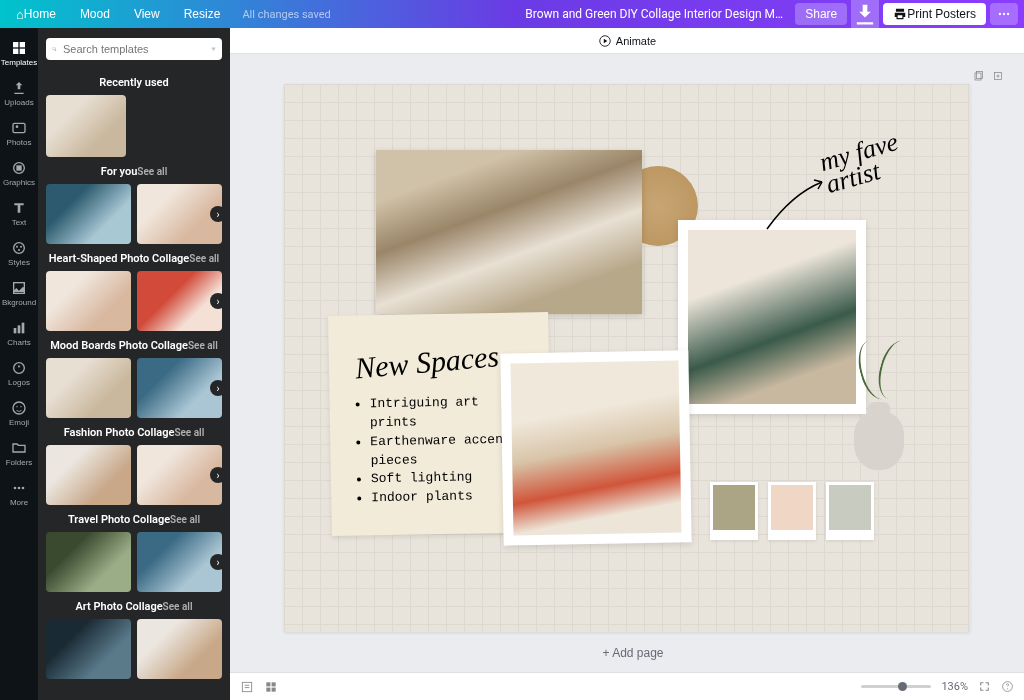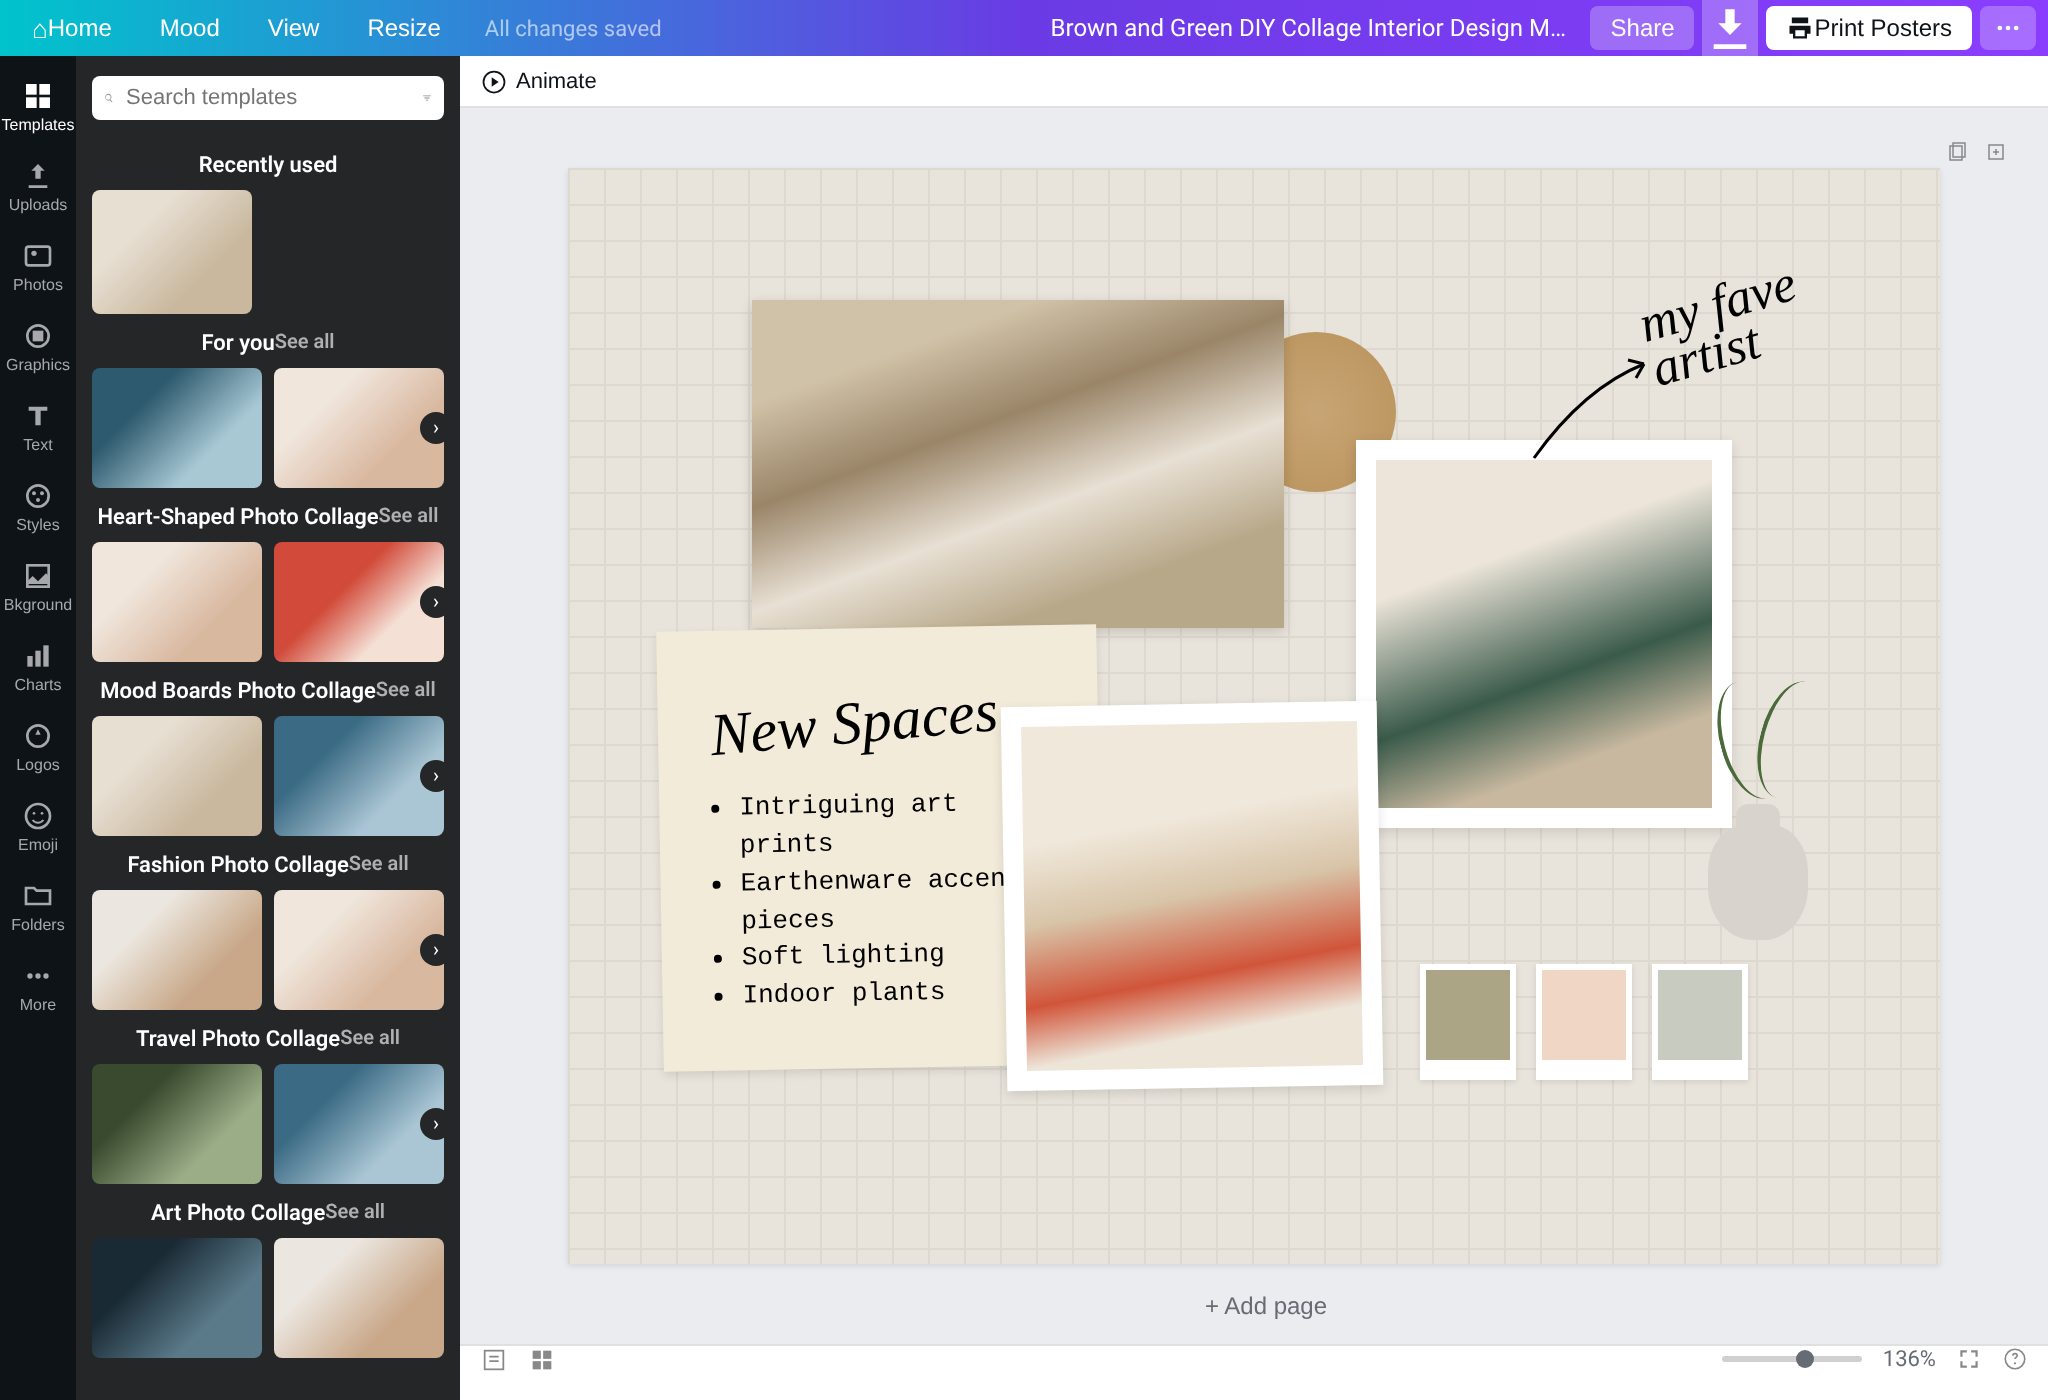--- a/index.html
+++ b/index.html
@@ -38,21 +38,21 @@
 .thumb.a { background: linear-gradient(135deg, #e8dfd3 30%, #c9b89e 70%); }
 .thumb.b { background: linear-gradient(135deg, #2d5a6e 30%, #a8c8d4 70%); }
 .thumb.c { background: linear-gradient(135deg, #f0e6dc 30%, #d9b8a0 70%); }
 .thumb.d { background: linear-gradient(135deg, #d14a3a 40%, #f5e0d5 70%); }
 .thumb.e { background: linear-gradient(135deg, #ebe6df 30%, #c9a889 70%); }
 .thumb.f { background: linear-gradient(135deg, #3a6a84 30%, #aac6d4 70%); }
 .thumb.g { background: linear-gradient(135deg, #3a4a2f 30%, #9aad87 70%); }
 .thumb.h { background: linear-gradient(135deg, #1a2a35 30%, #5a7a8a 70%); }
 
 .canvas-area { flex: 1; background: #ebecf0; display: flex; flex-direction: column; position: relative; }
-.canvas-toolbar { height: 26px; background: #fff; border-bottom: 1px solid #e0e0e0; display: flex; align-items: center; padding: 0 10px; gap: 6px; }
+.canvas-toolbar { height: 26px; background: #fff; border-bottom: 1px solid #e0e0e0; display: flex; align-items: center; padding: 0 10px; gap: 6px; justify-content: center; }
 .animate-btn { border: none; background: transparent; font-size: 11px; color: #0e1318; cursor: pointer; display:flex; align-items:center; gap:4px; }
 .canvas-tools-right { position: absolute; top: 42px; right: 20px; display:flex; gap:8px; color:#888; }
 .canvas-tools-right svg { width:12px; height:12px; fill:currentColor; cursor:pointer; }
 
 .canvas-scroll { flex: 1; display: flex; flex-direction: column; align-items: center; padding: 30px 0 0 0; overflow: auto; }
 .canvas { width: 686px; height: 548px; background: #e8e4db; background-image: linear-gradient(#ddd9d0 1px, transparent 1px), linear-gradient(90deg, #ddd9d0 1px, transparent 1px); background-size: 18px 18px; position: relative; box-shadow: 0 1px 3px rgba(0,0,0,0.1); }
 
 .img1 { position: absolute; left: 92px; top: 66px; width: 266px; height: 164px; background: linear-gradient(160deg, #d0c2a8 20%, #9a8568 40%, #e8e0d4 60%, #b8a88a 80%); box-shadow: 0 2px 6px rgba(0,0,0,0.15); }
 .cork { position: absolute; left: 334px; top: 82px; width: 80px; height: 80px; border-radius: 50%; background: radial-gradient(#c8a575, #b8925a); }
 .img2 { position: absolute; left: 394px; top: 136px; width: 188px; height: 194px; background: #fff; padding: 10px; box-shadow: 0 2px 6px rgba(0,0,0,0.12); }
@@ -75,21 +75,21 @@
 .leaves::after { left: 30px; transform: rotate(15deg); }
 .swatches { position: absolute; left: 426px; top: 398px; display: flex; gap: 10px; }
 .swatch { width: 48px; height: 58px; background: #fff; padding: 3px 3px 10px 3px; box-shadow: 0 1px 3px rgba(0,0,0,0.1); }
 .swatch-inner { width:100%; height:100%; }
 .sw1 { background: #aba586; }
 .sw2 { background: #f0d6c4; }
 .sw3 { background: #c8cbbf; }
 
 .add-page { font-size: 12px; color: #676b74; margin-top: 14px; cursor: pointer; border:none; background:transparent;margin-left:12px; }
 
-.bottombar { position: absolute; bottom: 0; left: 0; right: 0; height: 28px; background: #fff; border-top: 1px solid #e0e0e0; display: flex; align-items: flex-start; padding: 0 10px; gap: 10px; }
+.bottombar { position: absolute; bottom: 0; left: 0; right: 0; height: 28px; background: #fff; border-top: 1px solid #e0e0e0; display: flex; align-items: center; padding: 0 10px; gap: 10px; }
 .bb-left { display:flex; gap:10px; color:#888; }
 .bb-left svg { width:14px; height:14px; fill:currentColor; cursor:pointer; }
 .bb-spacer { flex:1; }
 .zoom-slider { width: 70px; height: 3px; background: #d0d0d0; border-radius: 2px; position:relative; }
 .zoom-slider::after { content:""; position:absolute; left:52%; top:-3px; width:9px; height:9px; background:#676b74; border-radius:50%; }
 .zoom-text { font-size: 11px; color: #676b74; }
 .bb-right { display:flex; gap:10px; color:#888; align-items:center; }
 .bb-right svg { width:13px; height:13px; fill:currentColor; cursor:pointer; }
 
 ::-webkit-scrollbar { width: 6px; }

